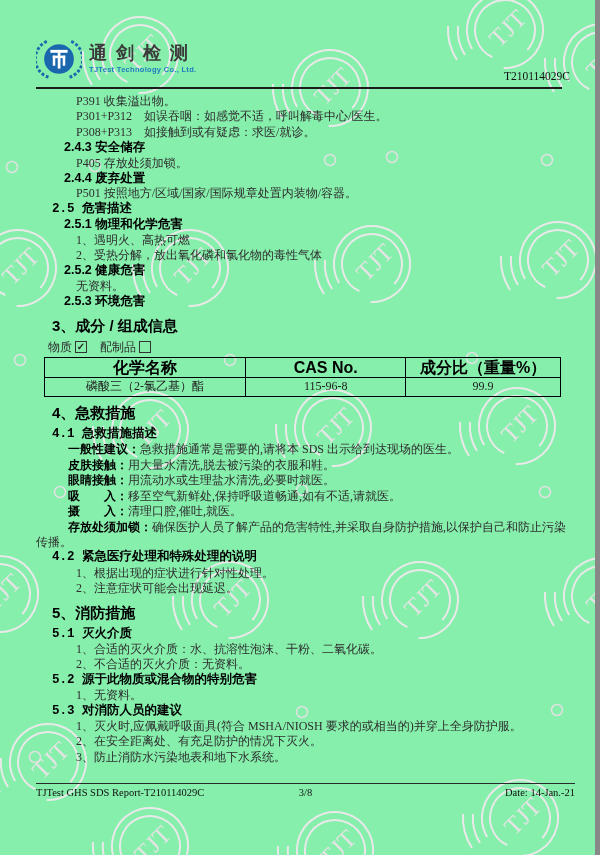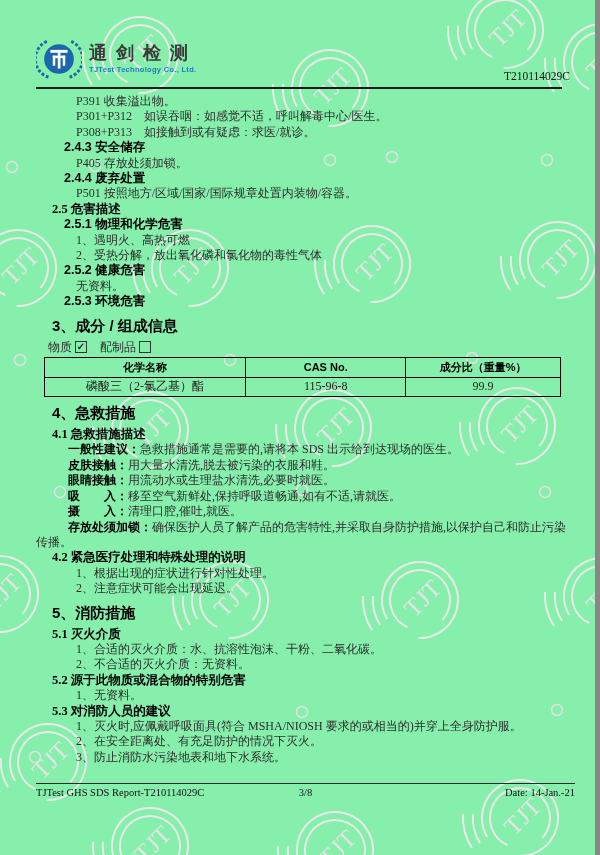--- a/index.html
+++ b/index.html
@@ -14,35 +14,35 @@
             font-size:18px;letter-spacing:2px;color:#3a3a3a;line-height:1.05;}
   .brand-en{font-family:"Liberation Sans","DejaVu Sans",sans-serif;font-weight:bold;
             font-size:7.5px;letter-spacing:.3px;color:#1f7ac0;margin-top:2px;}
   .doc-number{position:absolute;top:70px;right:25px;font-size:11.5px;color:#111;z-index:1;}
   .header-rule{position:absolute;top:87px;left:36px;width:526px;height:2px;background:#1c1c1c;z-index:1;}
   
   .doc-body{position:absolute;top:94px;left:36px;width:540px;z-index:1;
             font-size:12px;line-height:15.4px;}
   .h1{font-family:"Liberation Sans","DejaVu Sans",sans-serif;font-weight:bold;color:#000;
       font-size:15px;line-height:18px;margin:7px 0 5px 16px;}
-  .h2{font-family:Liberation Serif, serif;font-weight:bold;color:#000;
+  .h2{font-family:Liberation Mono, monospace;font-weight:bold;color:#000;
       font-size:12.5px;margin-left:16px;}
   .h3{font-family:"Liberation Sans","DejaVu Sans",sans-serif;font-weight:bold;color:#000;
       font-size:12.5px;margin-left:28px;}
   .bl{margin-left:40px;white-space:pre-wrap;}
   .lbl{margin-left:32px;}
   .wrapline{margin-left:0;text-indent:32px;}
   .lbl b,.wrapline b{font-family:"Liberation Sans","DejaVu Sans",sans-serif;color:#000;}
   .cbrow{margin-left:12px;display:flex;align-items:center;gap:13px;height:15.4px;}
   .cbitem{display:flex;align-items:center;}
   .cbbox{display:inline-block;width:10px;height:10px;border:1.4px solid #333;margin-left:3px;
          font-size:10px;line-height:9px;text-align:center;font-weight:bold;color:#222;}
   table.comp{border-collapse:collapse;margin:2px 0 2px 8px;width:517px;font-size:12px;color:#222;}
   .comp th,.comp td{border:1.6px solid #000;text-align:center;padding:0 2px;}
-  .comp th{height:19px;font-family:"Liberation Sans","DejaVu Sans",sans-serif;font-size:11px;color:#000;}
+  .comp th{height:19px;font-family:"Liberation Sans","DejaVu Sans",sans-serif;font-size:16px;color:#000;}
   .comp td{height:18px;}
   .comp th:nth-child(1){width:39%;} .comp th:nth-child(2){width:31%;} .comp th:nth-child(3){width:30%;}
   
   .footer-rule{position:absolute;top:783px;left:36px;width:539px;height:1px;background:#2a2a2a;z-index:1;}
   .footer-row{position:absolute;top:787px;left:36px;width:539px;font-size:10.5px;color:#111;z-index:1;}
   .footer-left{position:absolute;left:0;}
   .footer-center{position:absolute;left:50%;transform:translateX(-50%);}
   .footer-right{position:absolute;right:0;}
 </style>
 </head>

